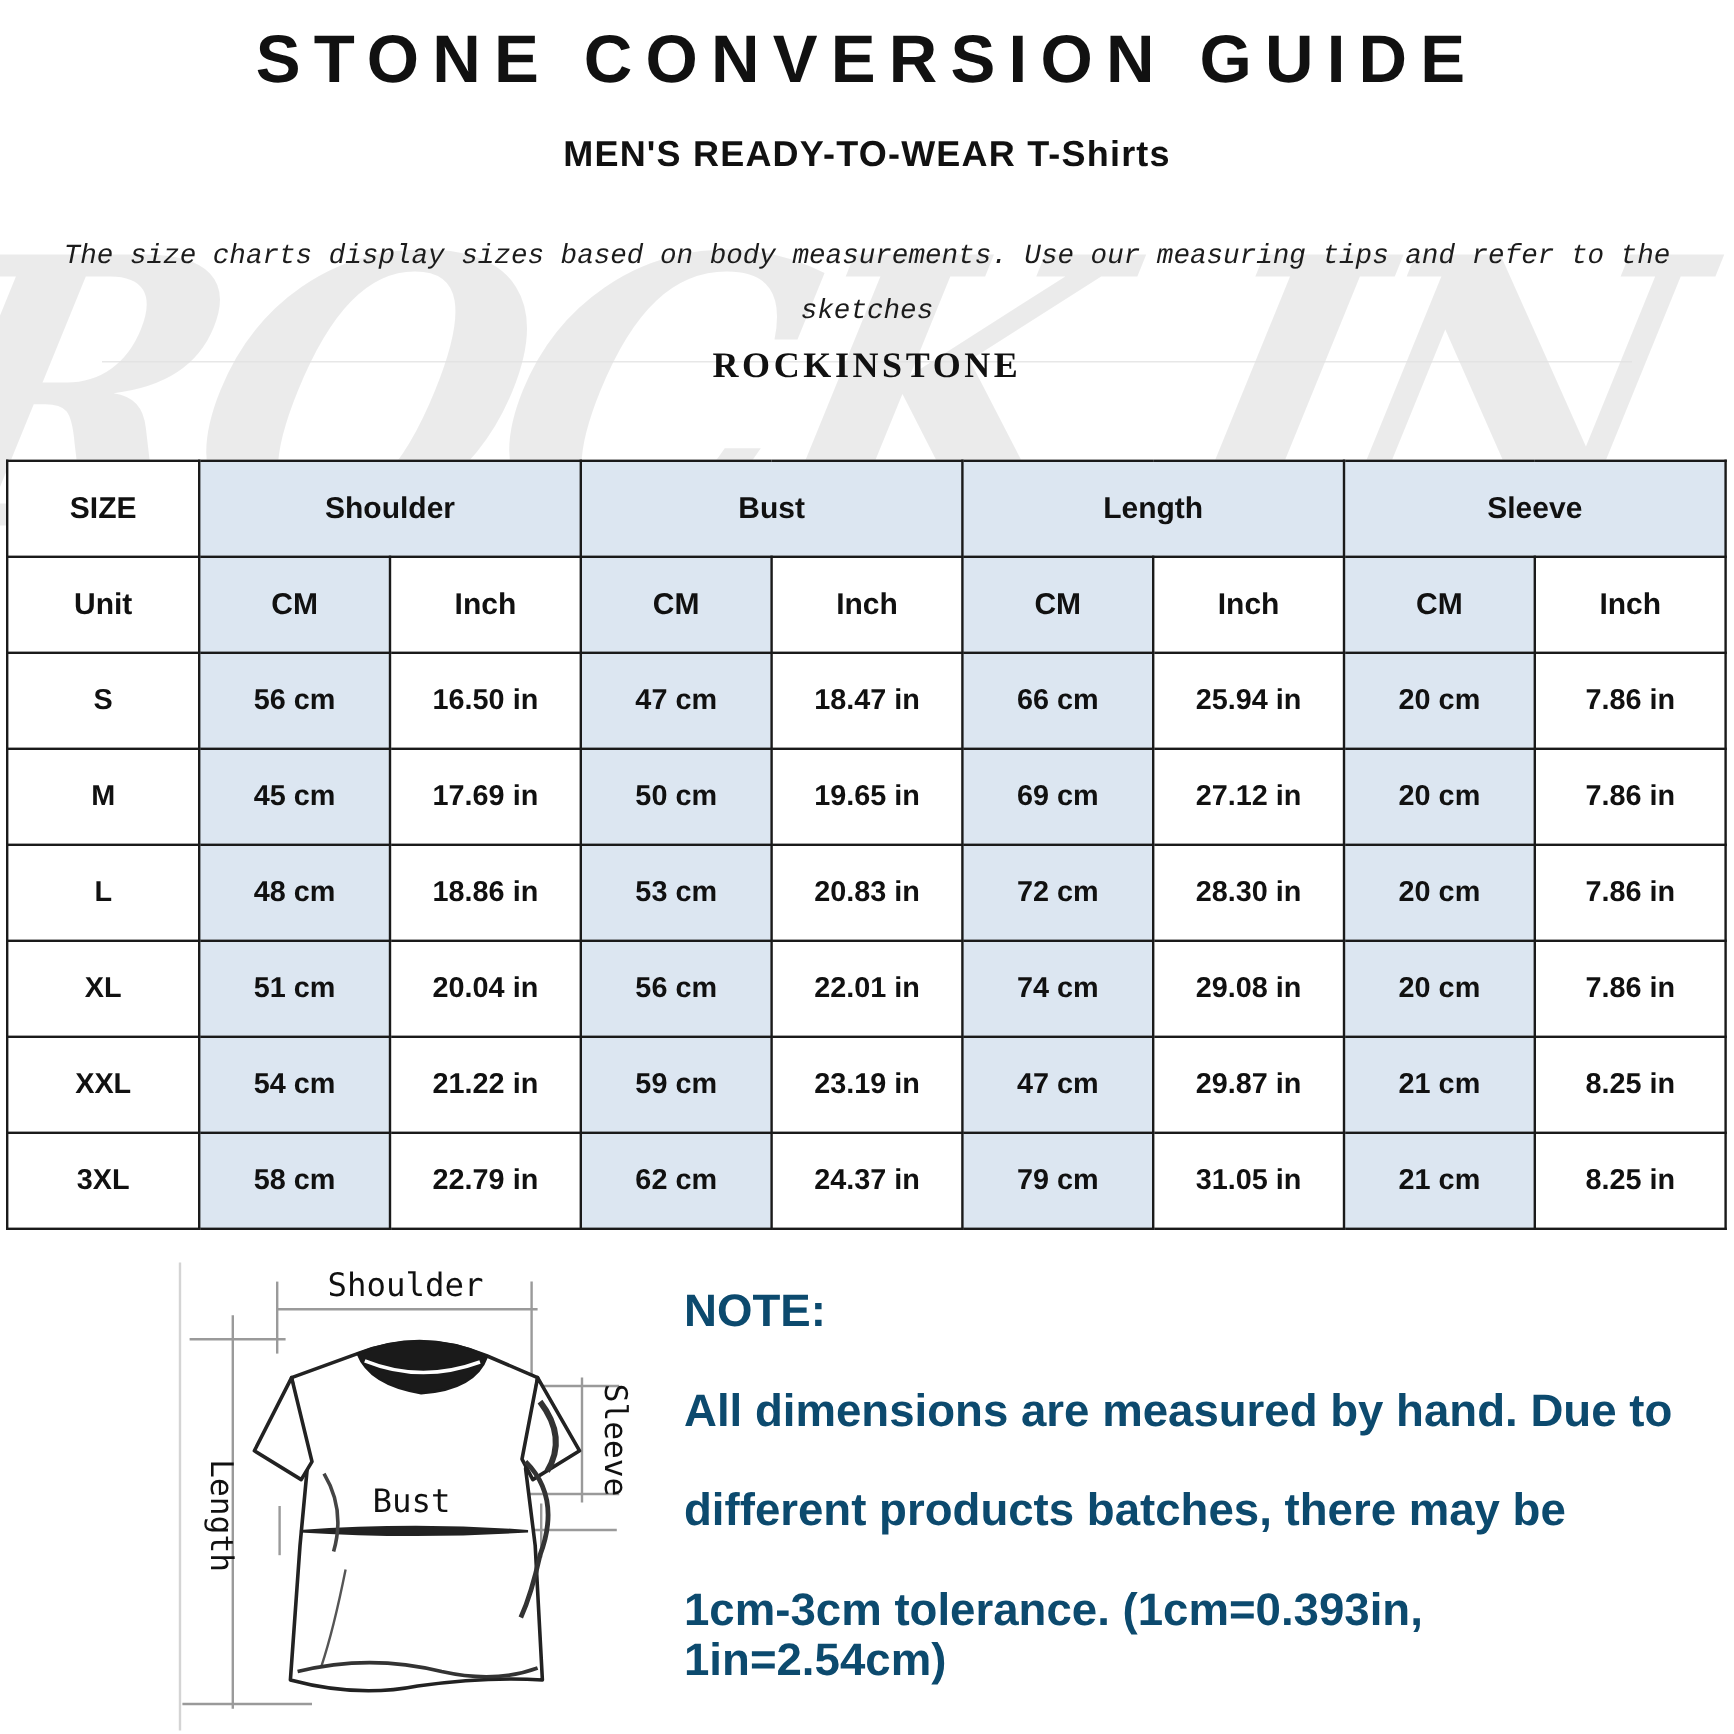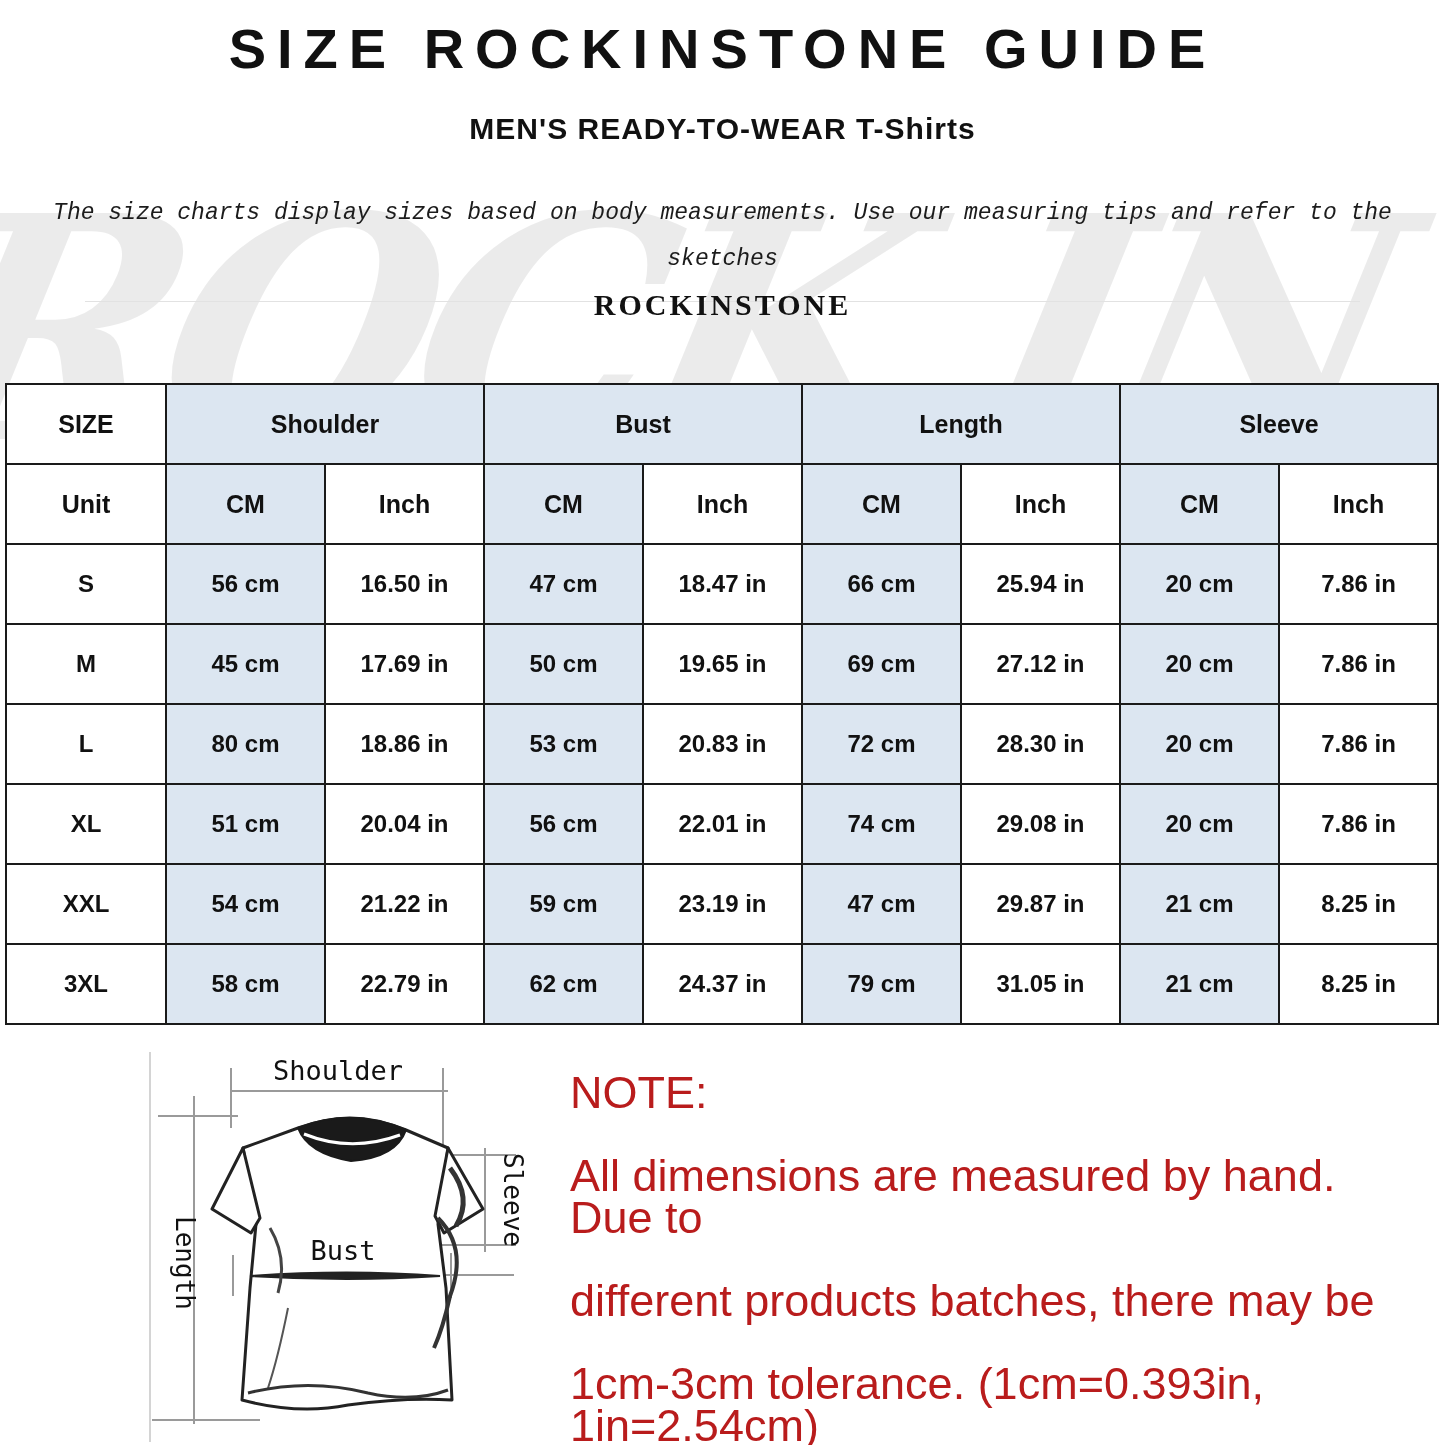--- a/index.html
+++ b/index.html
@@ -33,29 +33,29 @@
   table.size th,table.size td{
     border:2px solid #1a1a1a;height:78px;text-align:center;vertical-align:middle;
     font-weight:700;font-size:24px;color:#111;padding:0;
   }
   table.size th{font-size:25px;}
   .blue{background:#dce6f1;}
   
   .diagram{position:absolute;left:138px;top:1048px;width:455px;height:397px;z-index:1;}
   
   .note{position:absolute;left:570px;top:1072px;width:830px;z-index:1;}
-  .note p{margin:0 0 41px 0;font-size:45px;line-height:42px;font-weight:400;color:#b91c1c;}
+  .note p{margin:0 0 41px 0;font-size:38px;line-height:42px;font-weight:700;color:#0c4a6e;}
 </style>
 </head>
 <body>
 
 <div class="watermark">ROCK IN STONE</div>
 <div class="brand-rule"></div>
 
-<div class="hdr title">SIZE ROCKINSTONE GUIDE</div>
+<div class="hdr title">STONE CONVERSION GUIDE</div>
 <div class="hdr subtitle">MEN'S READY-TO-WEAR T-Shirts</div>
 <div class="hdr desc">
   <div>The size charts display sizes based on body measurements. Use our measuring tips and refer to the sketches</div>
 </div>
 <div class="hdr brand">ROCKINSTONE</div>
 
 <table class="size">
   <colgroup>
     <col style="width:160px">
       <col style="width:159px">
@@ -103,21 +103,21 @@
     <td>17.69 in</td>
     <td class="blue">50 cm</td>
     <td>19.65 in</td>
     <td class="blue">69 cm</td>
     <td>27.12 in</td>
     <td class="blue">20 cm</td>
     <td>7.86 in</td>
   </tr>
   <tr>
     <td>L</td>
-    <td class="blue">80 cm</td>
+    <td class="blue">48 cm</td>
     <td>18.86 in</td>
     <td class="blue">53 cm</td>
     <td>20.83 in</td>
     <td class="blue">72 cm</td>
     <td>28.30 in</td>
     <td class="blue">20 cm</td>
     <td>7.86 in</td>
   </tr>
   <tr>
     <td>XL</td>

